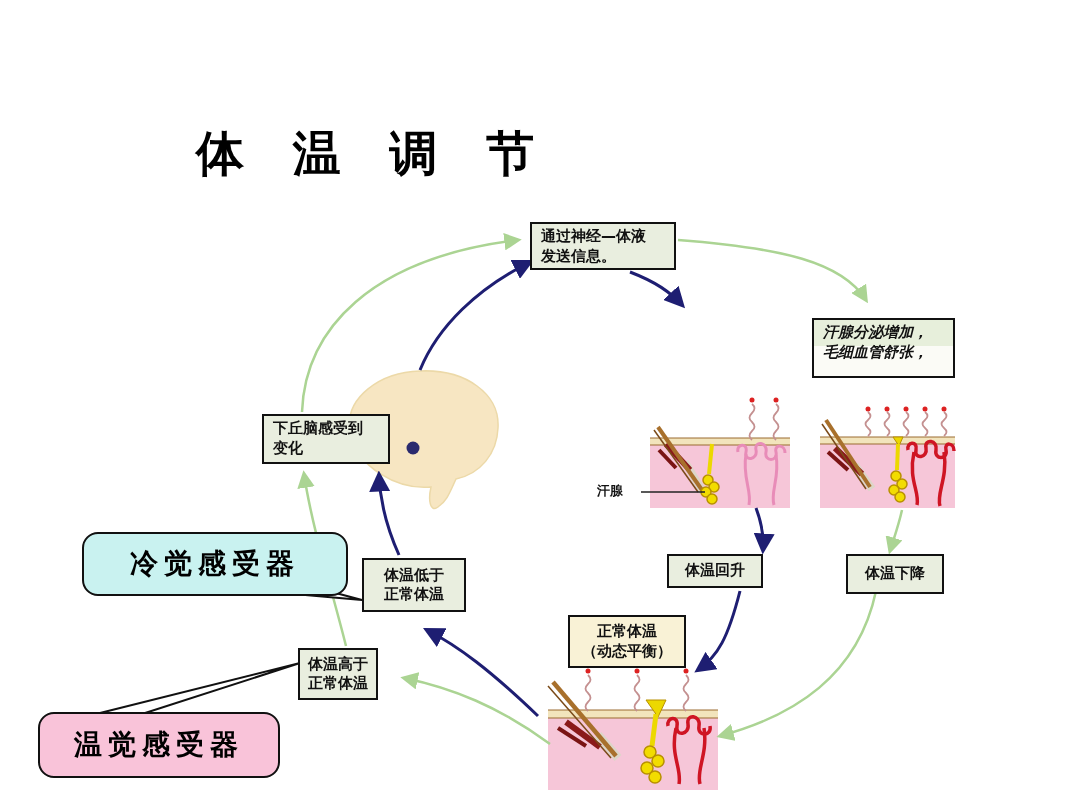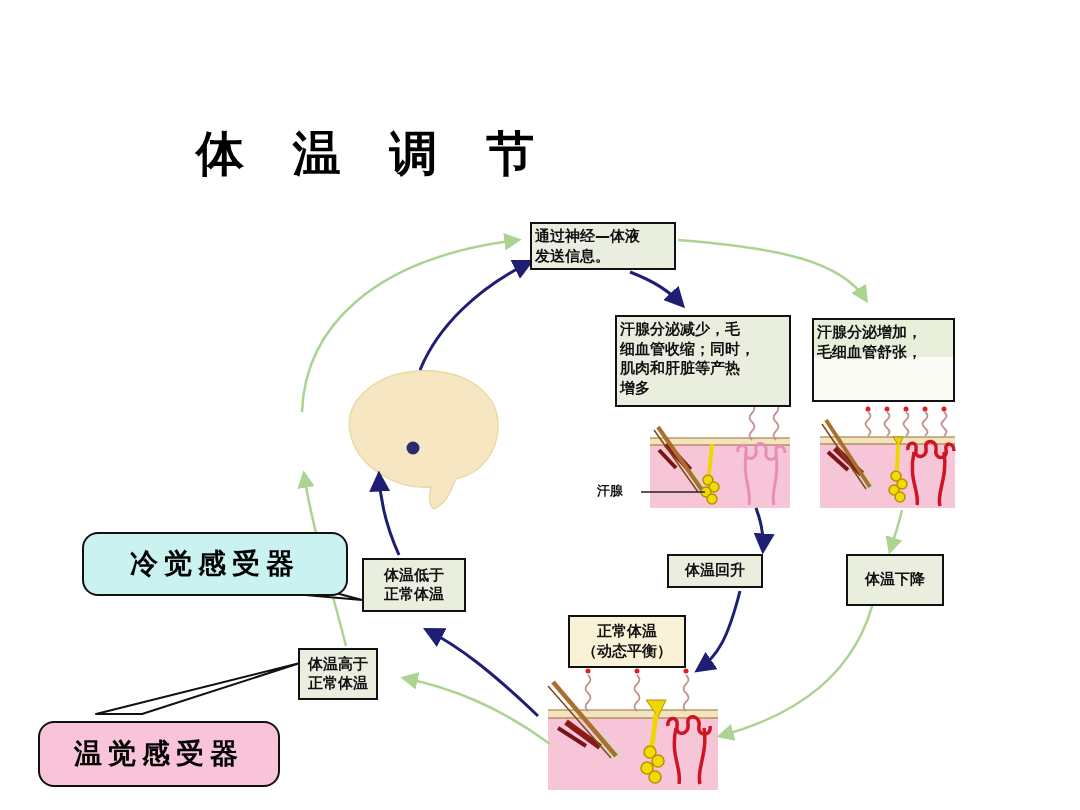--- a/index.html
+++ b/index.html
@@ -3,29 +3,29 @@
 <meta charset="utf-8">
 <style>
   html,body{margin:0;padding:0;background:#fff;}
   .slide{position:relative;width:1080px;height:810px;background:#ffffff;overflow:hidden;
          font-family:"DejaVu Sans",sans-serif;color:#111;}
   .title{position:absolute;left:196px;top:122px;font-family:"DejaVu Serif",serif;
          font-weight:900;font-size:48px;letter-spacing:16px;color:#000;white-space:nowrap;}
   svg.layer{position:absolute;left:0;top:0;width:1080px;height:810px;}
   .box{position:absolute;border:2px solid #111;background:#e9eedf;
        font-weight:bold;font-size:15px;line-height:1.3;white-space:pre-line;
-       padding:3px 3px;box-sizing:border-box;overflow:hidden;}
+       padding:3px 9px;box-sizing:border-box;overflow:hidden;}
   .box.center{display:flex;align-items:center;justify-content:center;text-align:center;padding:8px 2px;}
   .box.cream{background:#f9f2d6;}
   .box.split{background:linear-gradient(#e7efdb 0 46%,#fbfbf6 46%);}
   .callout{position:absolute;border:2px solid #111;border-radius:16px;
            display:flex;align-items:center;justify-content:center;
            font-weight:bold;font-size:28px;letter-spacing:6px;color:#000;}
   .callout.cold{background:#c9f2f0;}
-  .callout.warm{background:#f9c3d9;margin-top:9px;}
+  .callout.warm{background:#f9c3d9;}
   .minilabel{position:absolute;font-weight:bold;font-size:13px;color:#111;}
 </style>
 </head>
 <body>
 
 <div class="slide">
 
   <svg class="layer" viewBox="0 0 1080 810">
     <defs>
       <marker id="ag" markerWidth="7" markerHeight="7" refX="5.5" refY="3.5" orient="auto">
@@ -175,38 +175,36 @@
 
     <polygon points="238,589 362,600 302,584" fill="#ffffff" stroke="#111" stroke-width="2" stroke-linejoin="round"></polygon>
     <polygon points="96,714 300,663 142,714" fill="#ffffff" stroke="#111" stroke-width="2" stroke-linejoin="round"></polygon>
   </svg>
 
   <div class="title">体 温 调 节</div>
 
   <div class="box" style="left:530px;top:222px;width:146px;height:48px;">通过神经—体液
 发送信息。</div>
 
-  <div class="box" style="left:615px;top:315px;width:176px;height:92px;">汗腺分泌减少，毛
-细血管收缩；同时，
-肌肉和肝脏等产热
-增多</div>
-
-  <div class="box split" style="left:812px;top:318px;width:143px;height:84px;">汗腺分泌增加，
+
+  <div class="box split" style="left:812px;top:318px;width:143px;height:60px;font-style:italic;">汗腺分泌增加，
 毛细血管舒张，</div>
 
+  <div class="box" style="left:262px;top:414px;width:128px;height:50px;">下丘脑感受到
+变化</div>
 
   <div class="box center" style="left:362px;top:558px;width:104px;height:54px;">体温低于
 正常体温</div>
 
   <div class="box center" style="left:298px;top:648px;width:80px;height:52px;">体温高于
 正常体温</div>
 
   <div class="box center" style="left:667px;top:554px;width:96px;height:34px;">体温回升</div>
 
-  <div class="box center" style="left:846px;top:554px;width:98px;height:52px;">体温下降</div>
+  <div class="box center" style="left:846px;top:554px;width:98px;height:40px;">体温下降</div>
 
   <div class="box cream center" style="left:568px;top:615px;width:118px;height:53px;">正常体温
 （动态平衡）</div>
 
   <div class="minilabel" style="left:597px;top:482px;">汗腺</div>
 
   <div class="callout cold" style="left:82px;top:532px;width:262px;height:60px;text-align:right;">冷觉感受器</div>
 
   <div class="callout warm" style="left:38px;top:712px;width:238px;height:62px;">温觉感受器</div>
 

